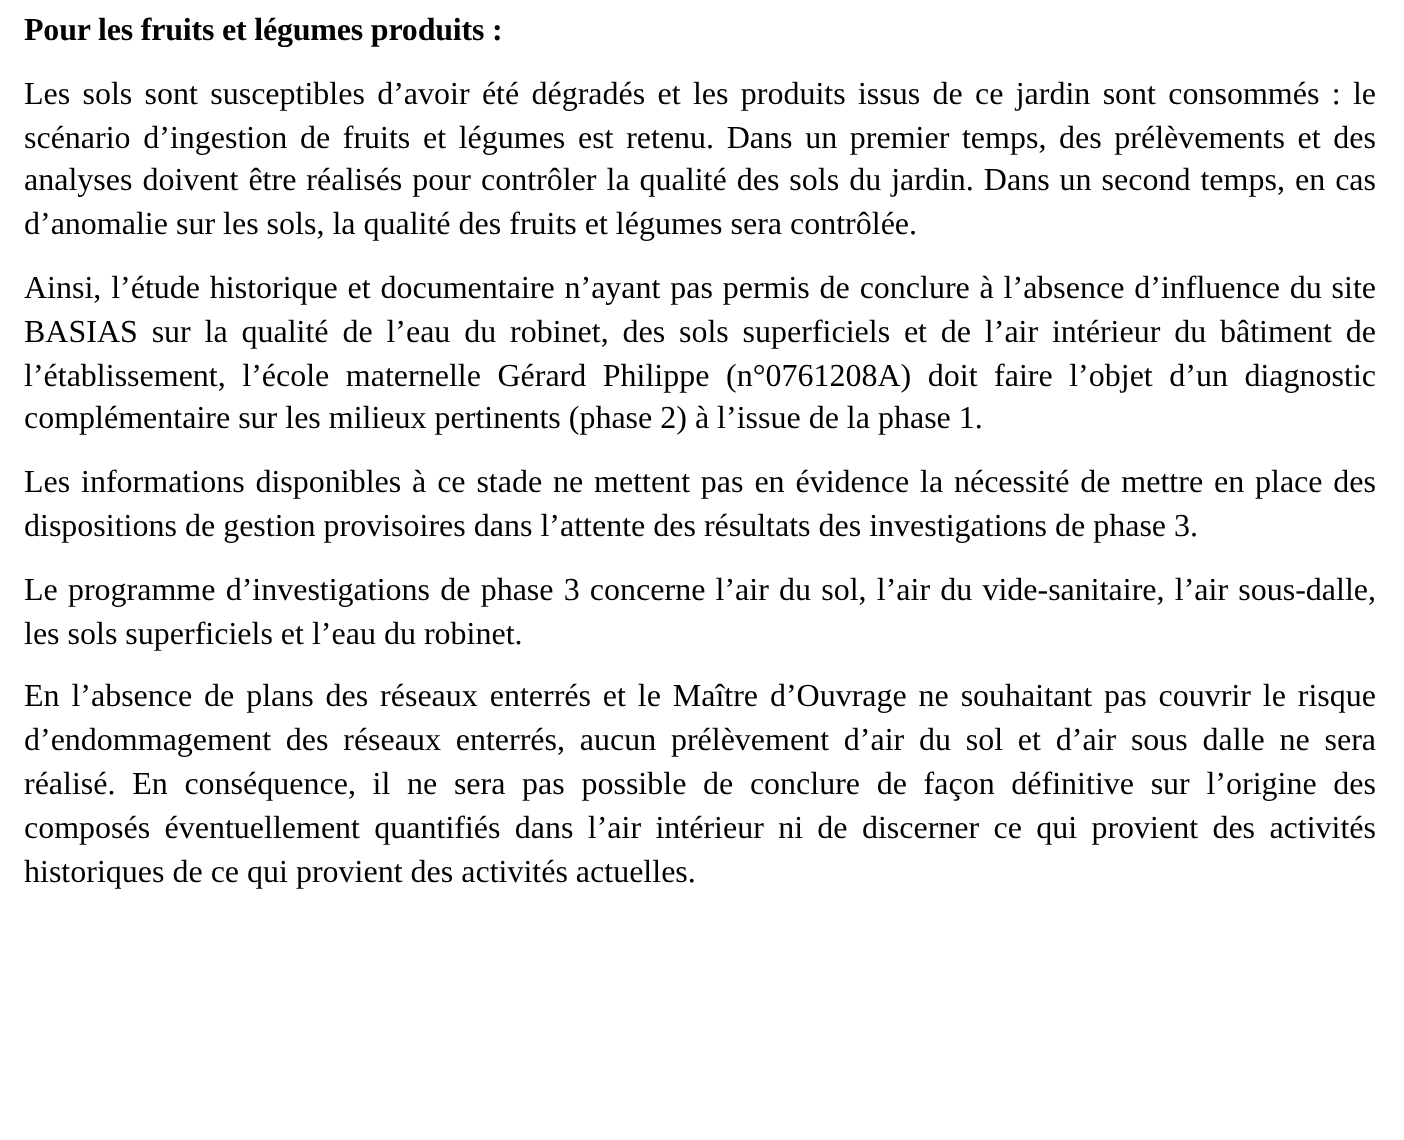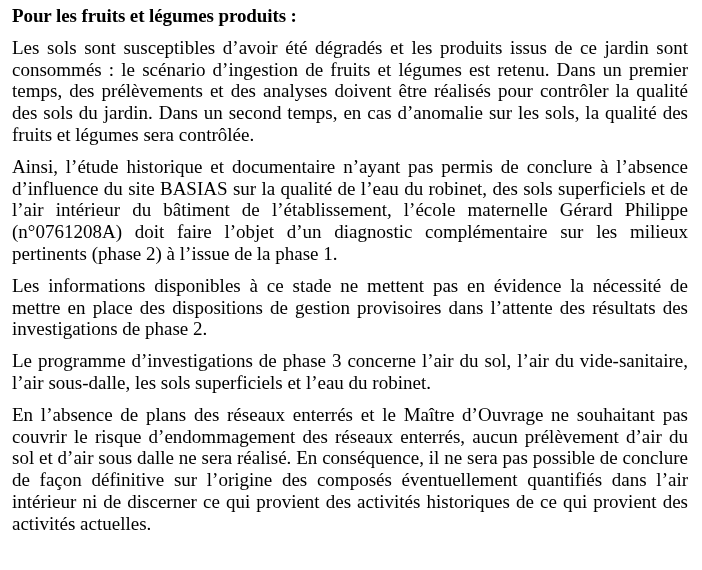--- a/index.html
+++ b/index.html
@@ -2,37 +2,37 @@
 <html><head>
 <meta charset="utf-8">
 <style>
   html, body { margin: 0; padding: 0; background: #ffffff; }
   body { width: 702px; height: 570px; overflow: hidden; }
   .page {
     position: relative;
     padding: 5px 14px 0 12px;
     width: 676px;
     font-family: "Liberation Serif", "DejaVu Serif", serif;
-    font-size: 19px;
+    font-size: 16px;
     color: #000000;
     line-height: 21.8px;
   }
   .heading {
     font-weight: bold;
     margin: 0 0 10px 0;
     letter-spacing: -0.1px;
   }
   .para {
     margin: 0 0 10px 0;
     text-align: justify;
   }
 </style>
 </head>
 <body>
 
 <div class="page">
   <p class="heading">Pour les fruits et légumes produits :</p>
   <p class="para">Les sols sont susceptibles d’avoir été dégradés et les produits issus de ce jardin sont consommés : le scénario d’ingestion de fruits et légumes est retenu. Dans un premier temps, des prélèvements et des analyses doivent être réalisés pour contrôler la qualité des sols du jardin. Dans un second temps, en cas d’anomalie sur les sols, la qualité des fruits et légumes sera contrôlée.</p>
   <p class="para">Ainsi, l’étude historique et documentaire n’ayant pas permis de conclure à l’absence d’influence du site BASIAS sur la qualité de l’eau du robinet, des sols superficiels et de l’air intérieur du bâtiment de l’établissement, l’école maternelle Gérard Philippe (n°0761208A) doit faire l’objet d’un diagnostic complémentaire sur les milieux pertinents (phase 2) à l’issue de la phase 1.</p>
-  <p class="para">Les informations disponibles à ce stade ne mettent pas en évidence la nécessité de mettre en place des dispositions de gestion provisoires dans l’attente des résultats des investigations de phase 2.</p>
+  <p class="para">Les informations disponibles à ce stade ne mettent pas en évidence la nécessité de mettre en place des dispositions de gestion provisoires dans l’attente des résultats des investigations de phase 3.</p>
   <p class="para">Le programme d’investigations de phase 3 concerne l’air du sol, l’air du vide-sanitaire, l’air sous-dalle, les sols superficiels et l’eau du robinet.</p>
   <p class="para">En l’absence de plans des réseaux enterrés et le Maître d’Ouvrage ne souhaitant pas couvrir le risque d’endommagement des réseaux enterrés, aucun prélèvement d’air du sol et d’air sous dalle ne sera réalisé. En conséquence, il ne sera pas possible de conclure de façon définitive sur l’origine des composés éventuellement quantifiés dans l’air intérieur ni de discerner ce qui provient des activités historiques de ce qui provient des activités actuelles.</p>
 </div>
 
 </body></html>

